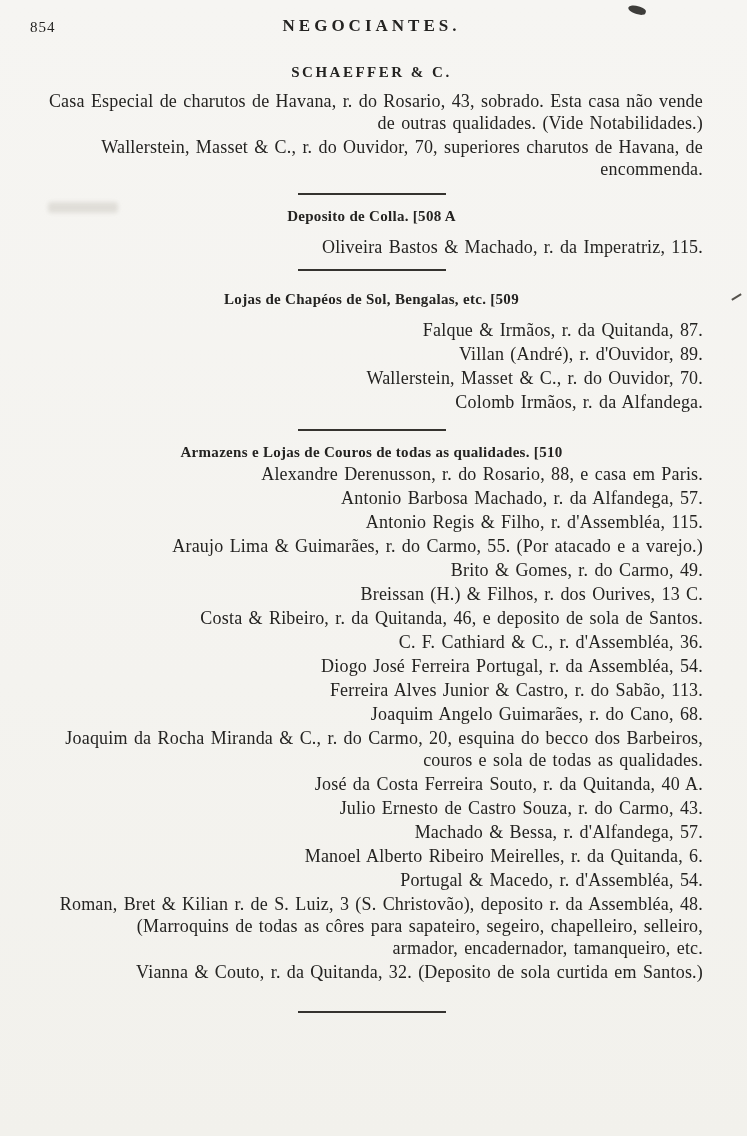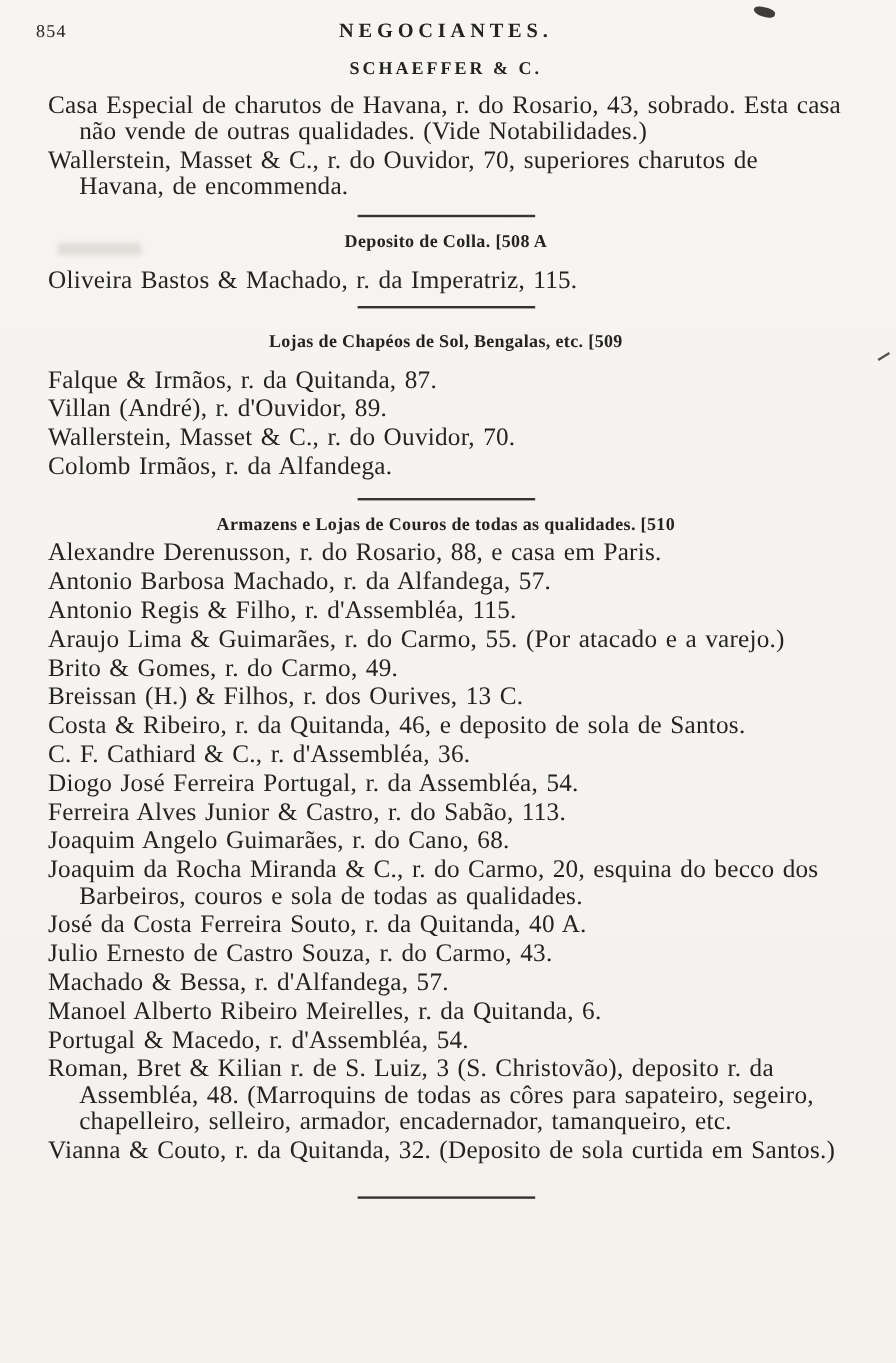--- a/index.html
+++ b/index.html
@@ -10,29 +10,29 @@
     color: #242321;
     position: relative;
     overflow: hidden;
   }
   .page { position: relative; padding: 16px 44px 0 40px; }
 
   .page-head { position: relative; text-align: center; margin-bottom: 2px; height: 24px; }
   .page-number { position: absolute; left: -10px; top: 3px; font-weight: normal; font-size: 15px; letter-spacing: 1px; }
   .doc-title { display: inline-block; margin: 0; font-size: 17px; font-weight: bold; letter-spacing: 4px; }
 
-  .sub-title { text-align: center; font-size: 15px; font-weight: bold; letter-spacing: 2.5px; margin: 10px 0 9px; }
+  .sub-title { text-align: center; font-size: 15px; font-weight: bold; letter-spacing: 2.5px; margin: 24px 0 9px; }
   .section-title { text-align: center; font-size: 15px; font-weight: bold; margin: 6px 0 11px; letter-spacing: 0.3px; }
   .section-title.lojas { margin-top: 20px; }
   .section-title.armazens { margin-bottom: 2px; }
 
   .entry {
     margin: 0 0 2px; padding-left: 26px; text-indent: -26px;
-    font-size: 21px; line-height: 22px;
-    letter-spacing: 0.2px; word-spacing: 1.5px;
+    font-size: 18px; line-height: 22px;
+    letter-spacing: 0.2px; word-spacing: 1.5px; text-align: right;
   }
   .entry-group { margin-bottom: 2px; }
 
   .divider { width: 148px; margin: 13px auto; border-top: 2px solid #35332f; height: 0; }
   .divider.tight { margin-top: 11px; }
   .divider.after-list { margin-top: 16px; }
   .divider.bottom { margin-top: 28px; }
 
   
   .smudge-top {

